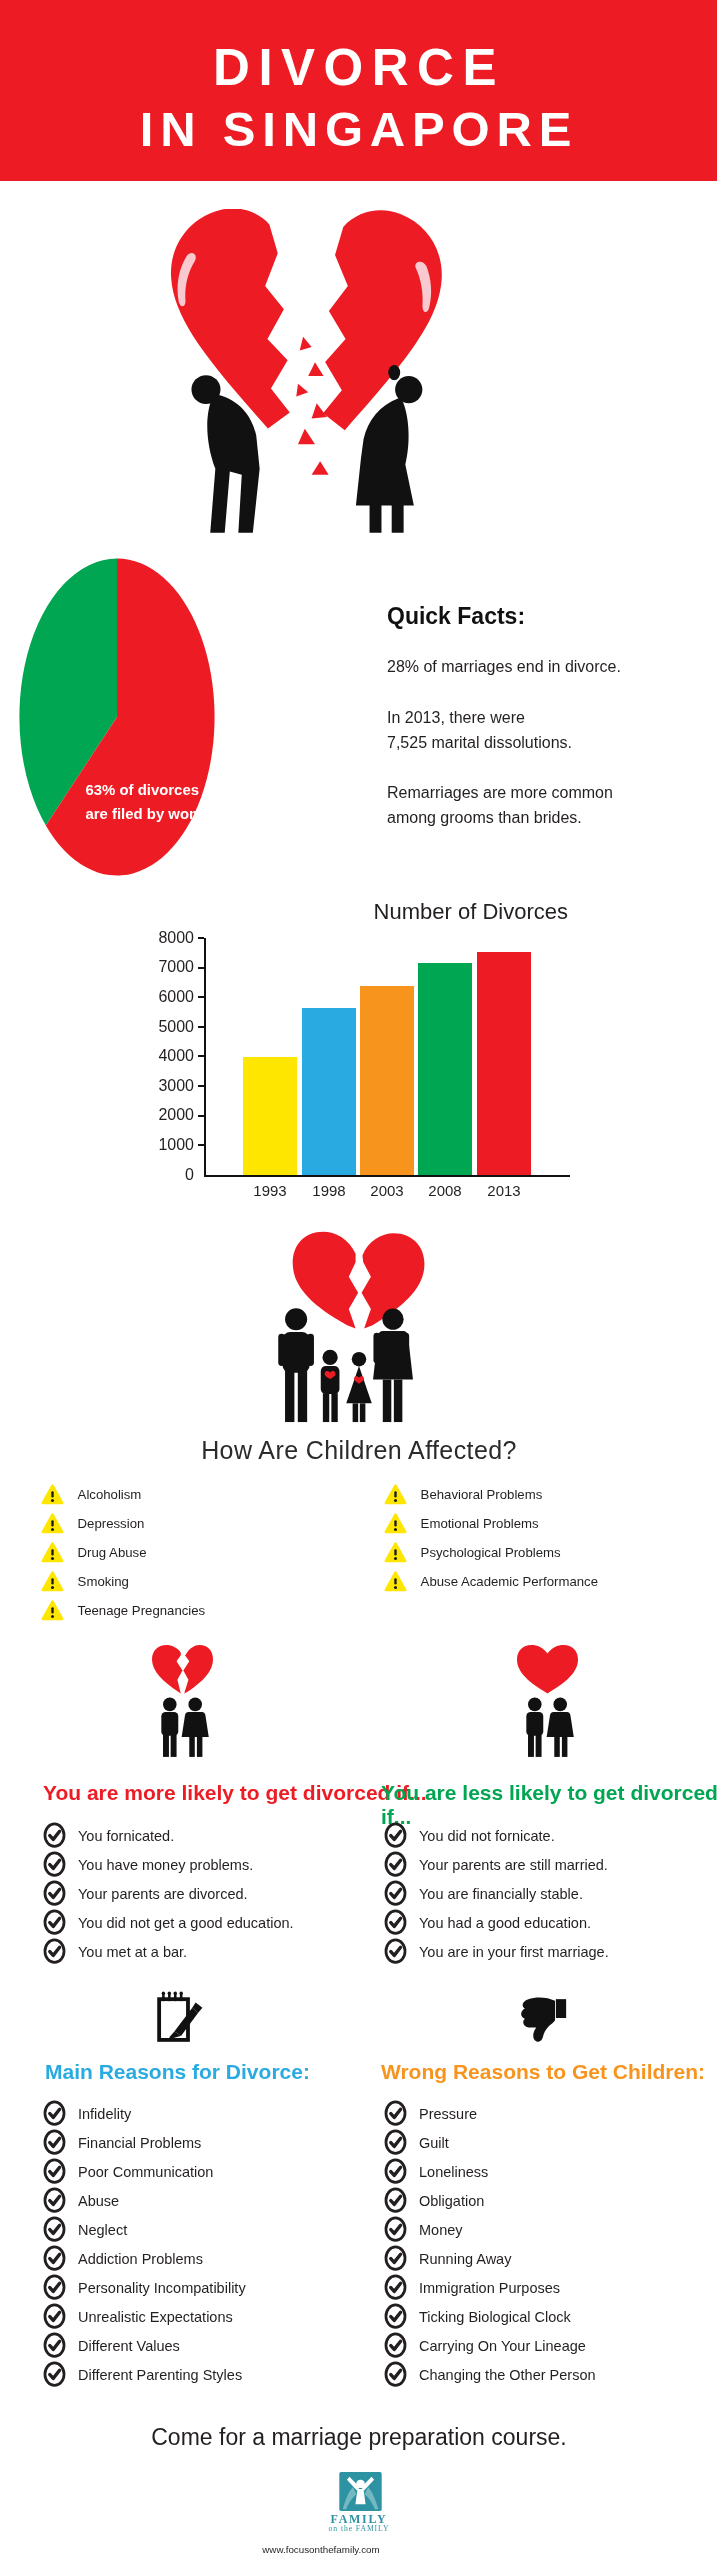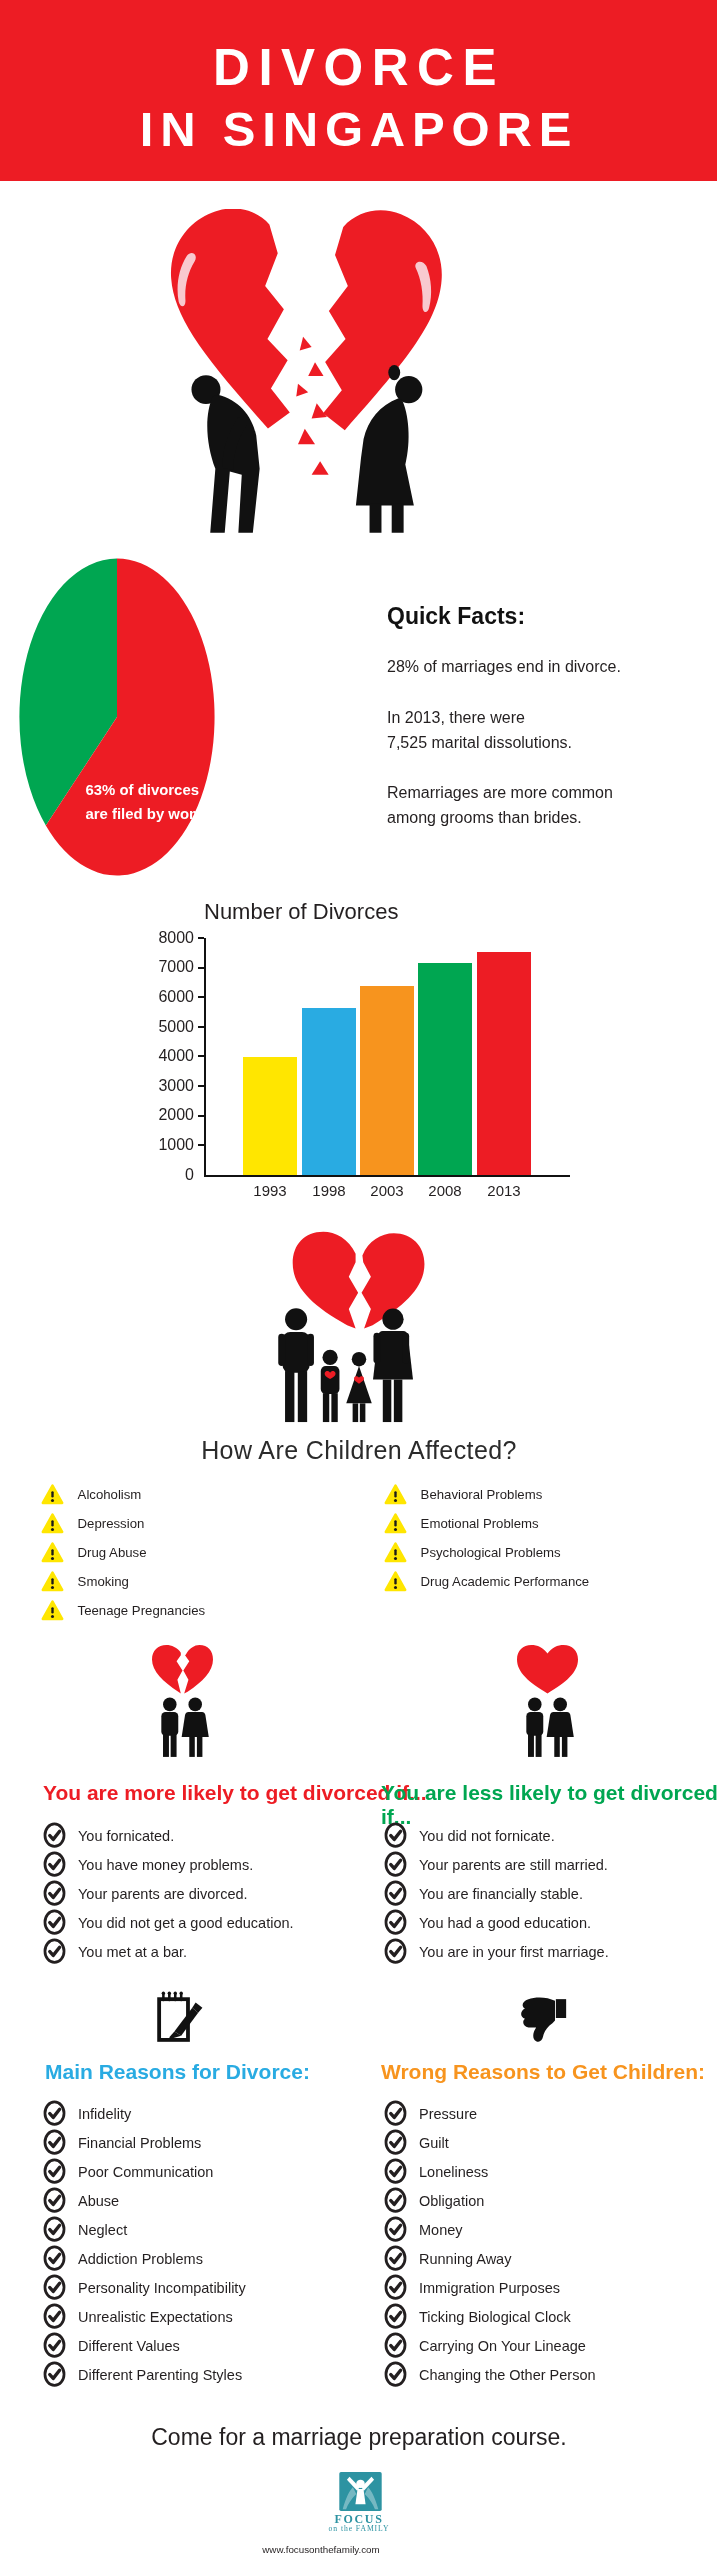--- a/index.html
+++ b/index.html
@@ -11,21 +11,21 @@
           flex-direction:column;align-items:center;justify-content:center;gap:12px;}
   .header .l1{font-size:51px;font-weight:800;color:#fff;letter-spacing:8.5px;line-height:1;margin-top:15px;}
   .header .l2{font-size:49px;font-weight:800;color:#fff;letter-spacing:6.8px;line-height:1;}
   
   .qf{left:387px;top:603px;width:281px;}
   .qf h2{margin:0 0 24px 0;font-size:23px;font-weight:700;color:#111;}
   .qf p{margin:0 0 25.5px 0;font-size:16px;line-height:25px;white-space:pre-line;color:#231F20;}
   
   .pie-label{font-weight:700;fill:#fff;font-size:17.5px;font-family:"Liberation Sans",sans-serif;}
   
-  .chart-title{position:absolute;left:204px;top:0;width:364px;text-align:left;
+  .chart-title{position:absolute;left:204px;top:0;width:364px;text-align:right;
                font-size:22px;color:#231F20;}
   .plot{position:absolute;left:204px;top:39px;width:364px;height:237px;
         border-left:2.1px solid #111;border-bottom:2.1px solid #111;}
   .plot .bar{position:absolute;bottom:0;width:54px;}
   .plot .tick{position:absolute;left:-8.5px;width:6.8px;height:1.9px;background:#111;}
   .plot .ylab{position:absolute;left:-68px;width:56px;text-align:right;font-size:16px;color:#231F20;}
   .plot .xlab{position:absolute;top:244px;width:54px;text-align:center;font-size:15px;color:#231F20;}
   
   .center-heading{left:0;top:1436px;width:718px;text-align:center;font-size:25px;color:#2b2b2b;letter-spacing:0.4px;}
   .col-heading{position:absolute;font-size:21px;font-weight:700;}
@@ -265,21 +265,21 @@
       <span>Psychological Problems</span>
     </li>
       <li>
       <span class="ic">
         <svg width="23" height="21" viewBox="0 0 27 25">
             <path d="M13.5 2 L25 22.5 H2 Z" fill="#FFE600" stroke="#FFE600" stroke-width="3" stroke-linejoin="round"></path>
             <rect x="12.1" y="8.5" width="2.8" height="7.5" rx="1.4" fill="#1a1a1a"></rect>
             <circle cx="13.5" cy="19.6" r="1.8" fill="#1a1a1a"></circle>
           </svg>
       </span>
-      <span>Drug Academic Performance</span>
+      <span>Abuse Academic Performance</span>
     </li>
     </ul>
 
   <svg class="abs" style="left:152px;top:1645px;" width="61" height="112" viewBox="0 0 72 132">
     <g fill="#ED1C24">
       <path d="M34,9 C30,3 23,0 17,0 C7,0 0,7 0,17 C0,31 13,43 31,55 L34,57 L30,41 L36,30 L29,19 L34,12 Z"></path>
       <path d="M40,11 C44,4 50,0 56,0 C66,0 72,7 72,17 C72,31 60,43 42,55 L38,57 L43,41 L37,30 L44,19 L39,12 Z"></path>
     </g>
     <g fill="#111">
       <circle cx="21" cy="70" r="8"></circle>
@@ -629,18 +629,18 @@
       <path d="M4,44 C8,30 12,22 16,18 L20,26 C14,32 10,38 8,44 Z"></path>
       <path d="M46,44 C42,30 38,22 34,18 L30,26 C36,32 40,38 42,44 Z"></path>
     </g>
     <g fill="#fff">
       <circle cx="25" cy="14" r="5"></circle>
       <path d="M21.5,20 h7 l2.5,18 h-12 Z"></path>
       <path d="M21,22 L9,9 L12,5.5 L24,18 Z"></path>
       <path d="M29,22 L41,9 L38,5.5 L26,18 Z"></path>
     </g>
   </svg>
-  <div class="abs logo-t1">FOCUS</div>
+  <div class="abs logo-t1">FAMILY</div>
   <div class="abs logo-t2">on the FAMILY</div>
   <div class="abs url">www.focusonthefamily.com</div>
 
 </div>
 
 
 </body></html>

